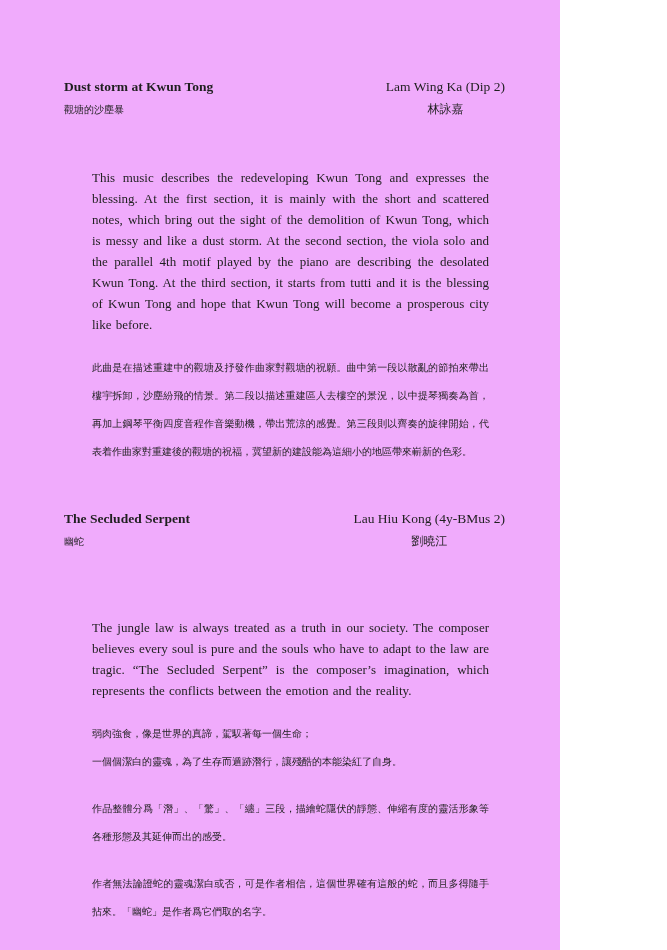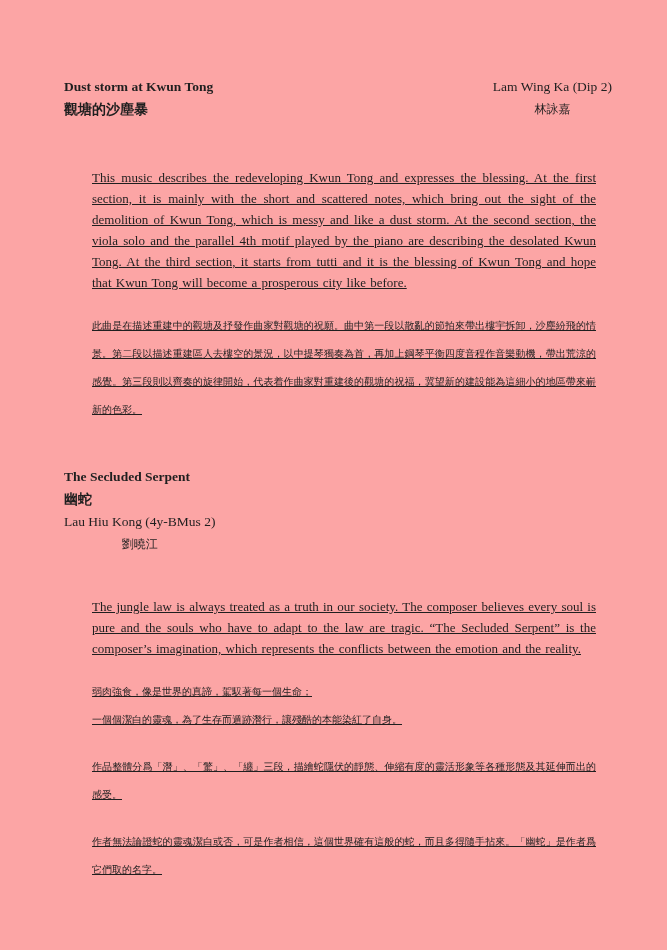--- a/index.html
+++ b/index.html
@@ -2,76 +2,74 @@
 <html><head>
 <meta charset="utf-8">
 <style>
   html, body {
     margin: 0;
     padding: 0;
     background: #ffffff;
   }
   .page {
     position: relative;
-    width: 667px;
+    width: 560px;
     height: 950px;
     box-sizing: border-box;
     padding: 76px 55px 8px 64px;
-    background: #fca5a5;
+    background: #f0abfc;
     color: #1f1f1f;
     font-family: "Liberation Serif", "DejaVu Serif", serif;
     overflow: hidden;
   }
   .piece-head {
     display: flex;
     justify-content: space-between;
     align-items: flex-start;
     margin-bottom: 46px;
   }
   .title-en {
     margin: 0;
     font-size: 13.5px;
     line-height: 22px;
     font-weight: bold;
   }
   .title-zh {
     margin: 0;
-    font-size: 14px;
+    font-size: 10px;
     line-height: 23px;
-    font-weight: bold;
+    font-weight: normal;
   }
   .piece-author {
     text-align: center;
     font-size: 13.5px;
     line-height: 22px;
   }
   .author-zh {
     font-size: 12px;
     line-height: 23px;
   }
   .note {
     margin: 0 16px 19px 28px;
     text-align: justify;
-    text-decoration: underline;
   }
   .note-en {
     font-size: 13px;
     line-height: 21px;
     word-spacing: 1px;
   }
   .note-zh {
     font-size: 10px;
     line-height: 28px;
   }
   .piece-2 {
     margin-top: 42px;
   }
   .piece-2 .piece-head {
-    margin-bottom: 40px;
-    flex-direction: column;
+    margin-bottom: 64px;
   }
 </style>
 </head>
 <body>
 
 <div class="page">
 
   <section class="piece">
     <header class="piece-head">
       <div class="piece-titles">

